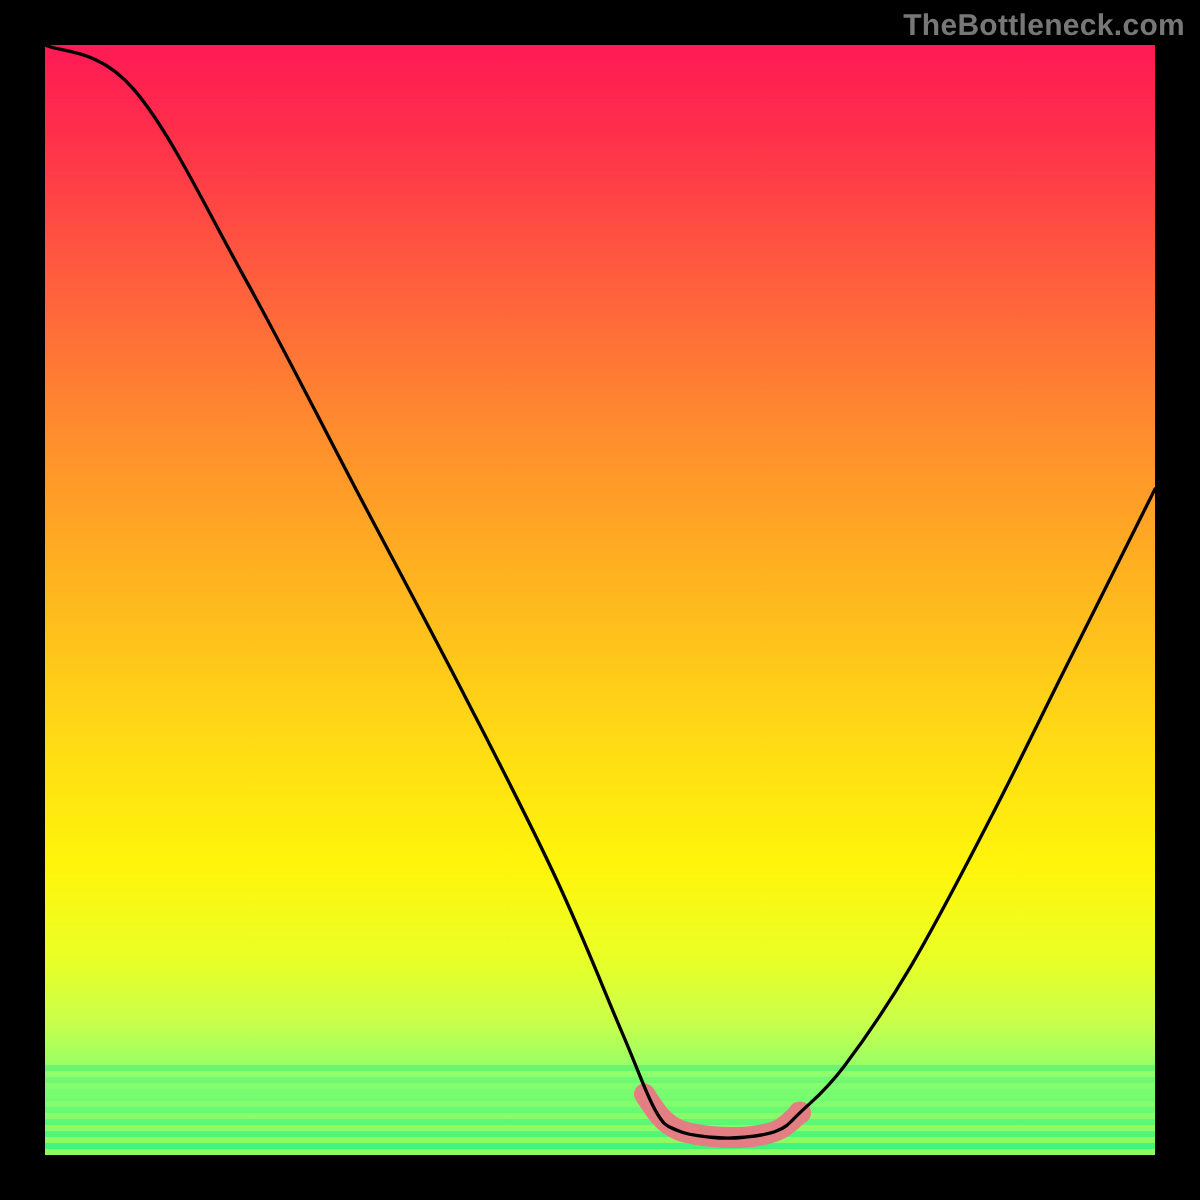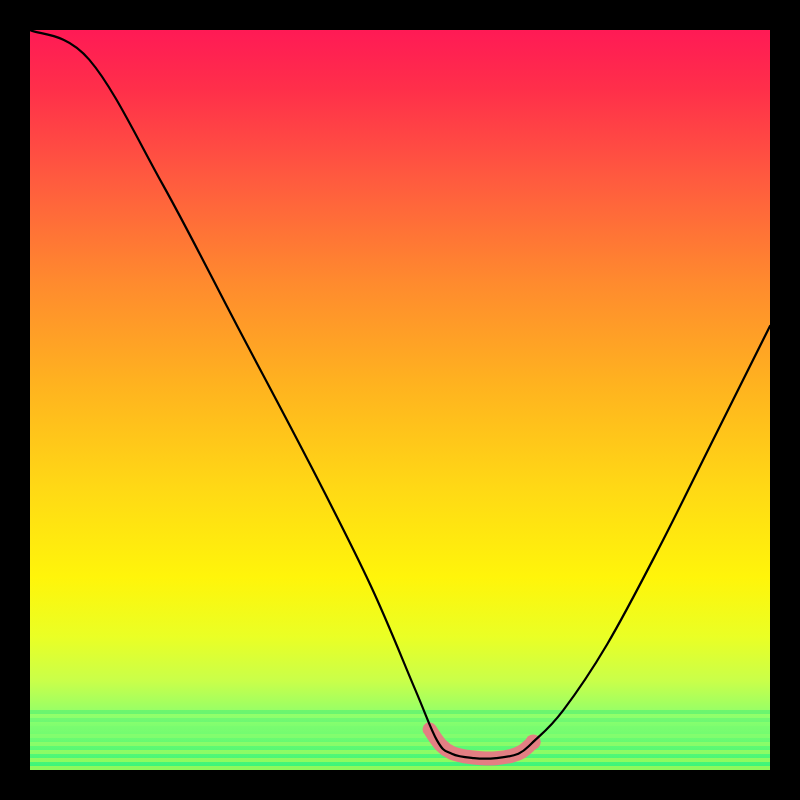--- a/index.html
+++ b/index.html
@@ -93,20 +93,21 @@
     stroke-linejoin: round;
   }
   .zone-dot {
     fill: #e37f83;
   }
 </style>
 </head>
 <body>
 
 <div class="frame">
+  <div class="watermark">TheBottleneck.com</div>
   <div class="plot-area">
     <div class="gradient-bg"></div>
     <div class="bottom-stripes" id="stripes">
         <div class="stripe" style="bottom: 0px; background: rgb(246, 255, 58); opacity: 0.45;"></div>
         <div class="stripe" style="bottom: 8px; background: rgb(230, 255, 69); opacity: 0.45;"></div>
         <div class="stripe" style="bottom: 16px; background: rgb(210, 255, 82); opacity: 0.45;"></div>
         <div class="stripe" style="bottom: 24px; background: rgb(184, 255, 95); opacity: 0.45;"></div>
         <div class="stripe" style="bottom: 32px; background: rgb(153, 255, 106); opacity: 0.45;"></div>
         <div class="stripe" style="bottom: 40px; background: rgb(118, 251, 114); opacity: 0.45;"></div>
         <div class="stripe" style="bottom: 48px; background: rgb(83, 242, 120); opacity: 0.45;"></div>

